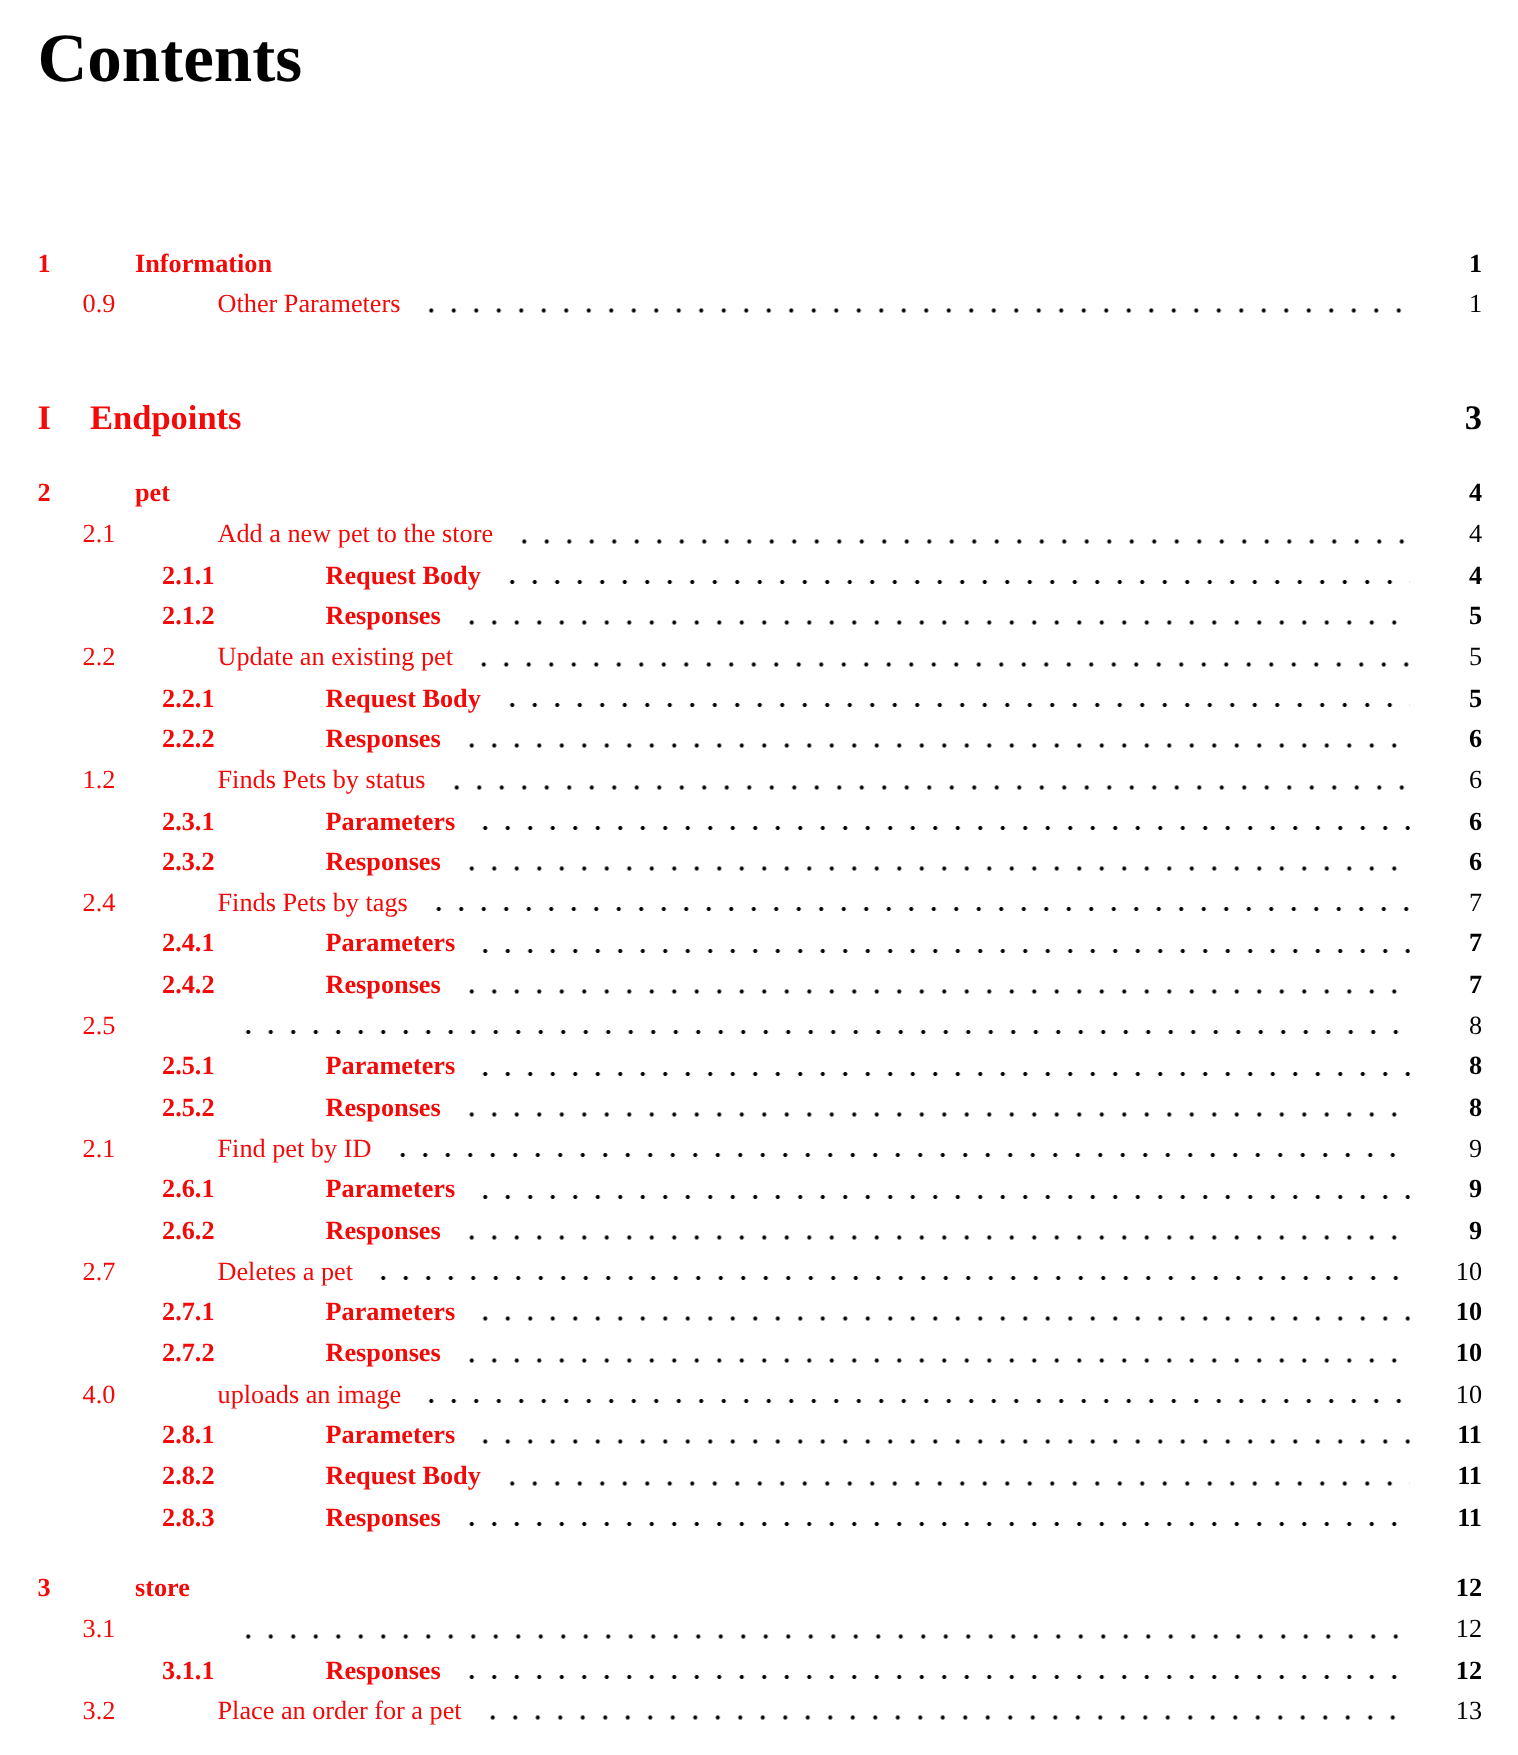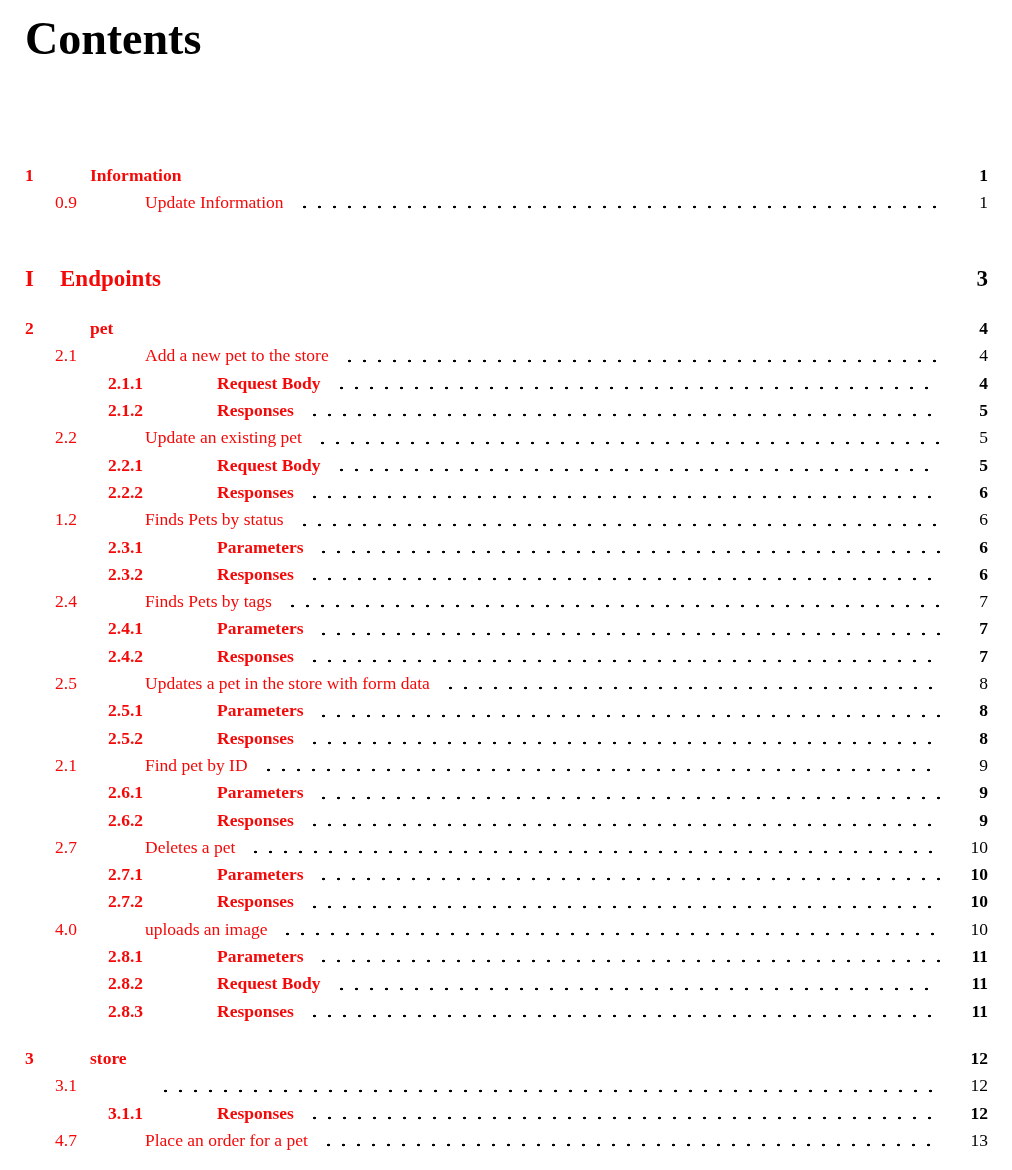--- a/index.html
+++ b/index.html
@@ -81,21 +81,21 @@
   <h1 class="doc-title">Contents</h1>
   <div class="toc" id="toc">
       <div class="toc-row chapter nodots">
         <span class="num">1</span>
         <span class="label">Information</span>
         <span class="leader"></span>
         <span class="page-num">1</span>
       </div>
       <div class="toc-row subsection">
         <span class="num">0.9</span>
-        <span class="label">Update Information</span>
+        <span class="label">Other Parameters</span>
         <span class="leader"></span>
         <span class="page-num">1</span>
       </div>
       <div class="toc-row part nodots">
         <span class="num">I</span>
         <span class="label">Endpoints</span>
         <span class="leader"></span>
         <span class="page-num">3</span>
       </div>
       <div class="toc-row chapter nodots">
@@ -171,21 +171,20 @@
         <span class="page-num">7</span>
       </div>
       <div class="toc-row subsubsection">
         <span class="num">2.4.2</span>
         <span class="label">Responses</span>
         <span class="leader"></span>
         <span class="page-num">7</span>
       </div>
       <div class="toc-row subsection">
         <span class="num">2.5</span>
-        <span class="label">Updates a pet in the store with form data</span>
         <span class="leader"></span>
         <span class="page-num">8</span>
       </div>
       <div class="toc-row subsubsection">
         <span class="num">2.5.1</span>
         <span class="label">Parameters</span>
         <span class="leader"></span>
         <span class="page-num">8</span>
       </div>
       <div class="toc-row subsubsection">
@@ -265,19 +264,19 @@
         <span class="leader"></span>
         <span class="page-num">12</span>
       </div>
       <div class="toc-row subsubsection">
         <span class="num">3.1.1</span>
         <span class="label">Responses</span>
         <span class="leader"></span>
         <span class="page-num">12</span>
       </div>
       <div class="toc-row subsection">
-        <span class="num">4.7</span>
+        <span class="num">3.2</span>
         <span class="label">Place an order for a pet</span>
         <span class="leader"></span>
         <span class="page-num">13</span>
       </div>
     </div>
 </div>
 
 </body></html>

